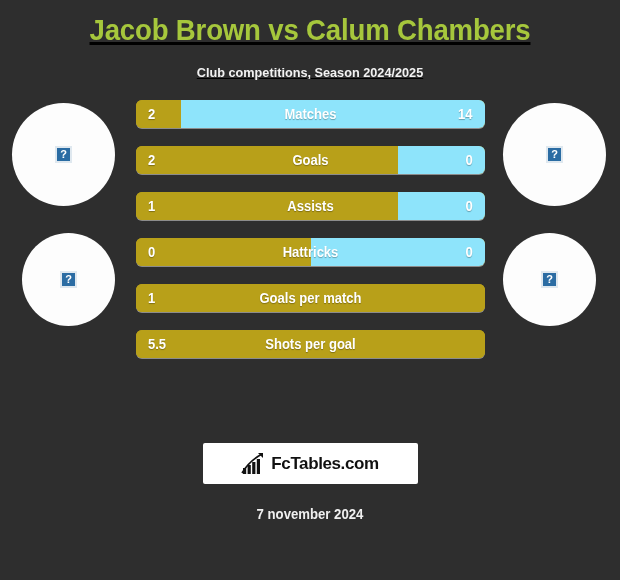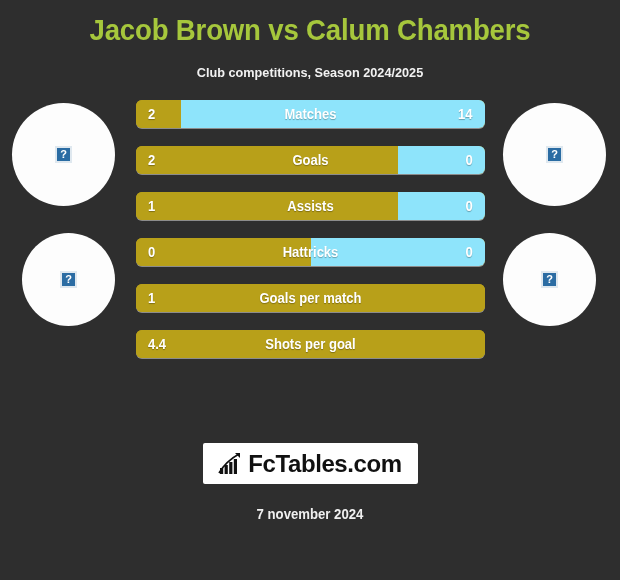--- a/index.html
+++ b/index.html
@@ -13,20 +13,21 @@
   body {
     background: #2e2e2e;
     font-family: "Liberation Sans", sans-serif;
     position: relative;
   }
 
   
   .header {
     padding-top: 12px;
     text-align: center;
+    text-decoration: underline;
   }
 
   .title {
     color: #a6c73c;
     font-size: 30px;
     font-weight: bold;
     letter-spacing: -0.2px;
     line-height: 36px;
     transform: scaleX(0.92);
     white-space: nowrap;
@@ -148,21 +149,21 @@
     justify-content: center;
     gap: 6px;
     background: #ffffff;
     width: 215px;
     height: 41px;
     border-radius: 2px;
   }
 
   .logo-text {
     color: #111111;
-    font-size: 24px;
+    font-size: 17px;
     font-weight: bold;
     letter-spacing: -0.4px;
     line-height: 1;
   }
 
   .date {
     color: #f0f0f0;
     font-size: 14px;
     font-weight: bold;
     margin-top: 22px;
@@ -221,21 +222,21 @@
         <span class="bar-label">Hattricks</span>
         <span class="bar-val-right">0</span>
       </div>
       <div class="bar-row">
         <div class="bar-fill-left" style="width: 100%; background: rgb(184, 160, 25);"></div>
         <span class="bar-val-left">1</span>
         <span class="bar-label">Goals per match</span>
       </div>
       <div class="bar-row">
         <div class="bar-fill-left" style="width: 100%; background: rgb(184, 160, 25);"></div>
-        <span class="bar-val-left">4.4</span>
+        <span class="bar-val-left">5.5</span>
         <span class="bar-label">Shots per goal</span>
       </div>
     </div>
 </div>
 
 <div class="footer">
   <div class="logo-box">
     <svg width="24" height="22" viewBox="0 0 24 22">
       <path d="M1 20 C4 15 10 7 21 1" stroke="#111" stroke-width="1.6" fill="none"></path>
       <polygon points="17,0 22,0 22,5" fill="#111"></polygon>

